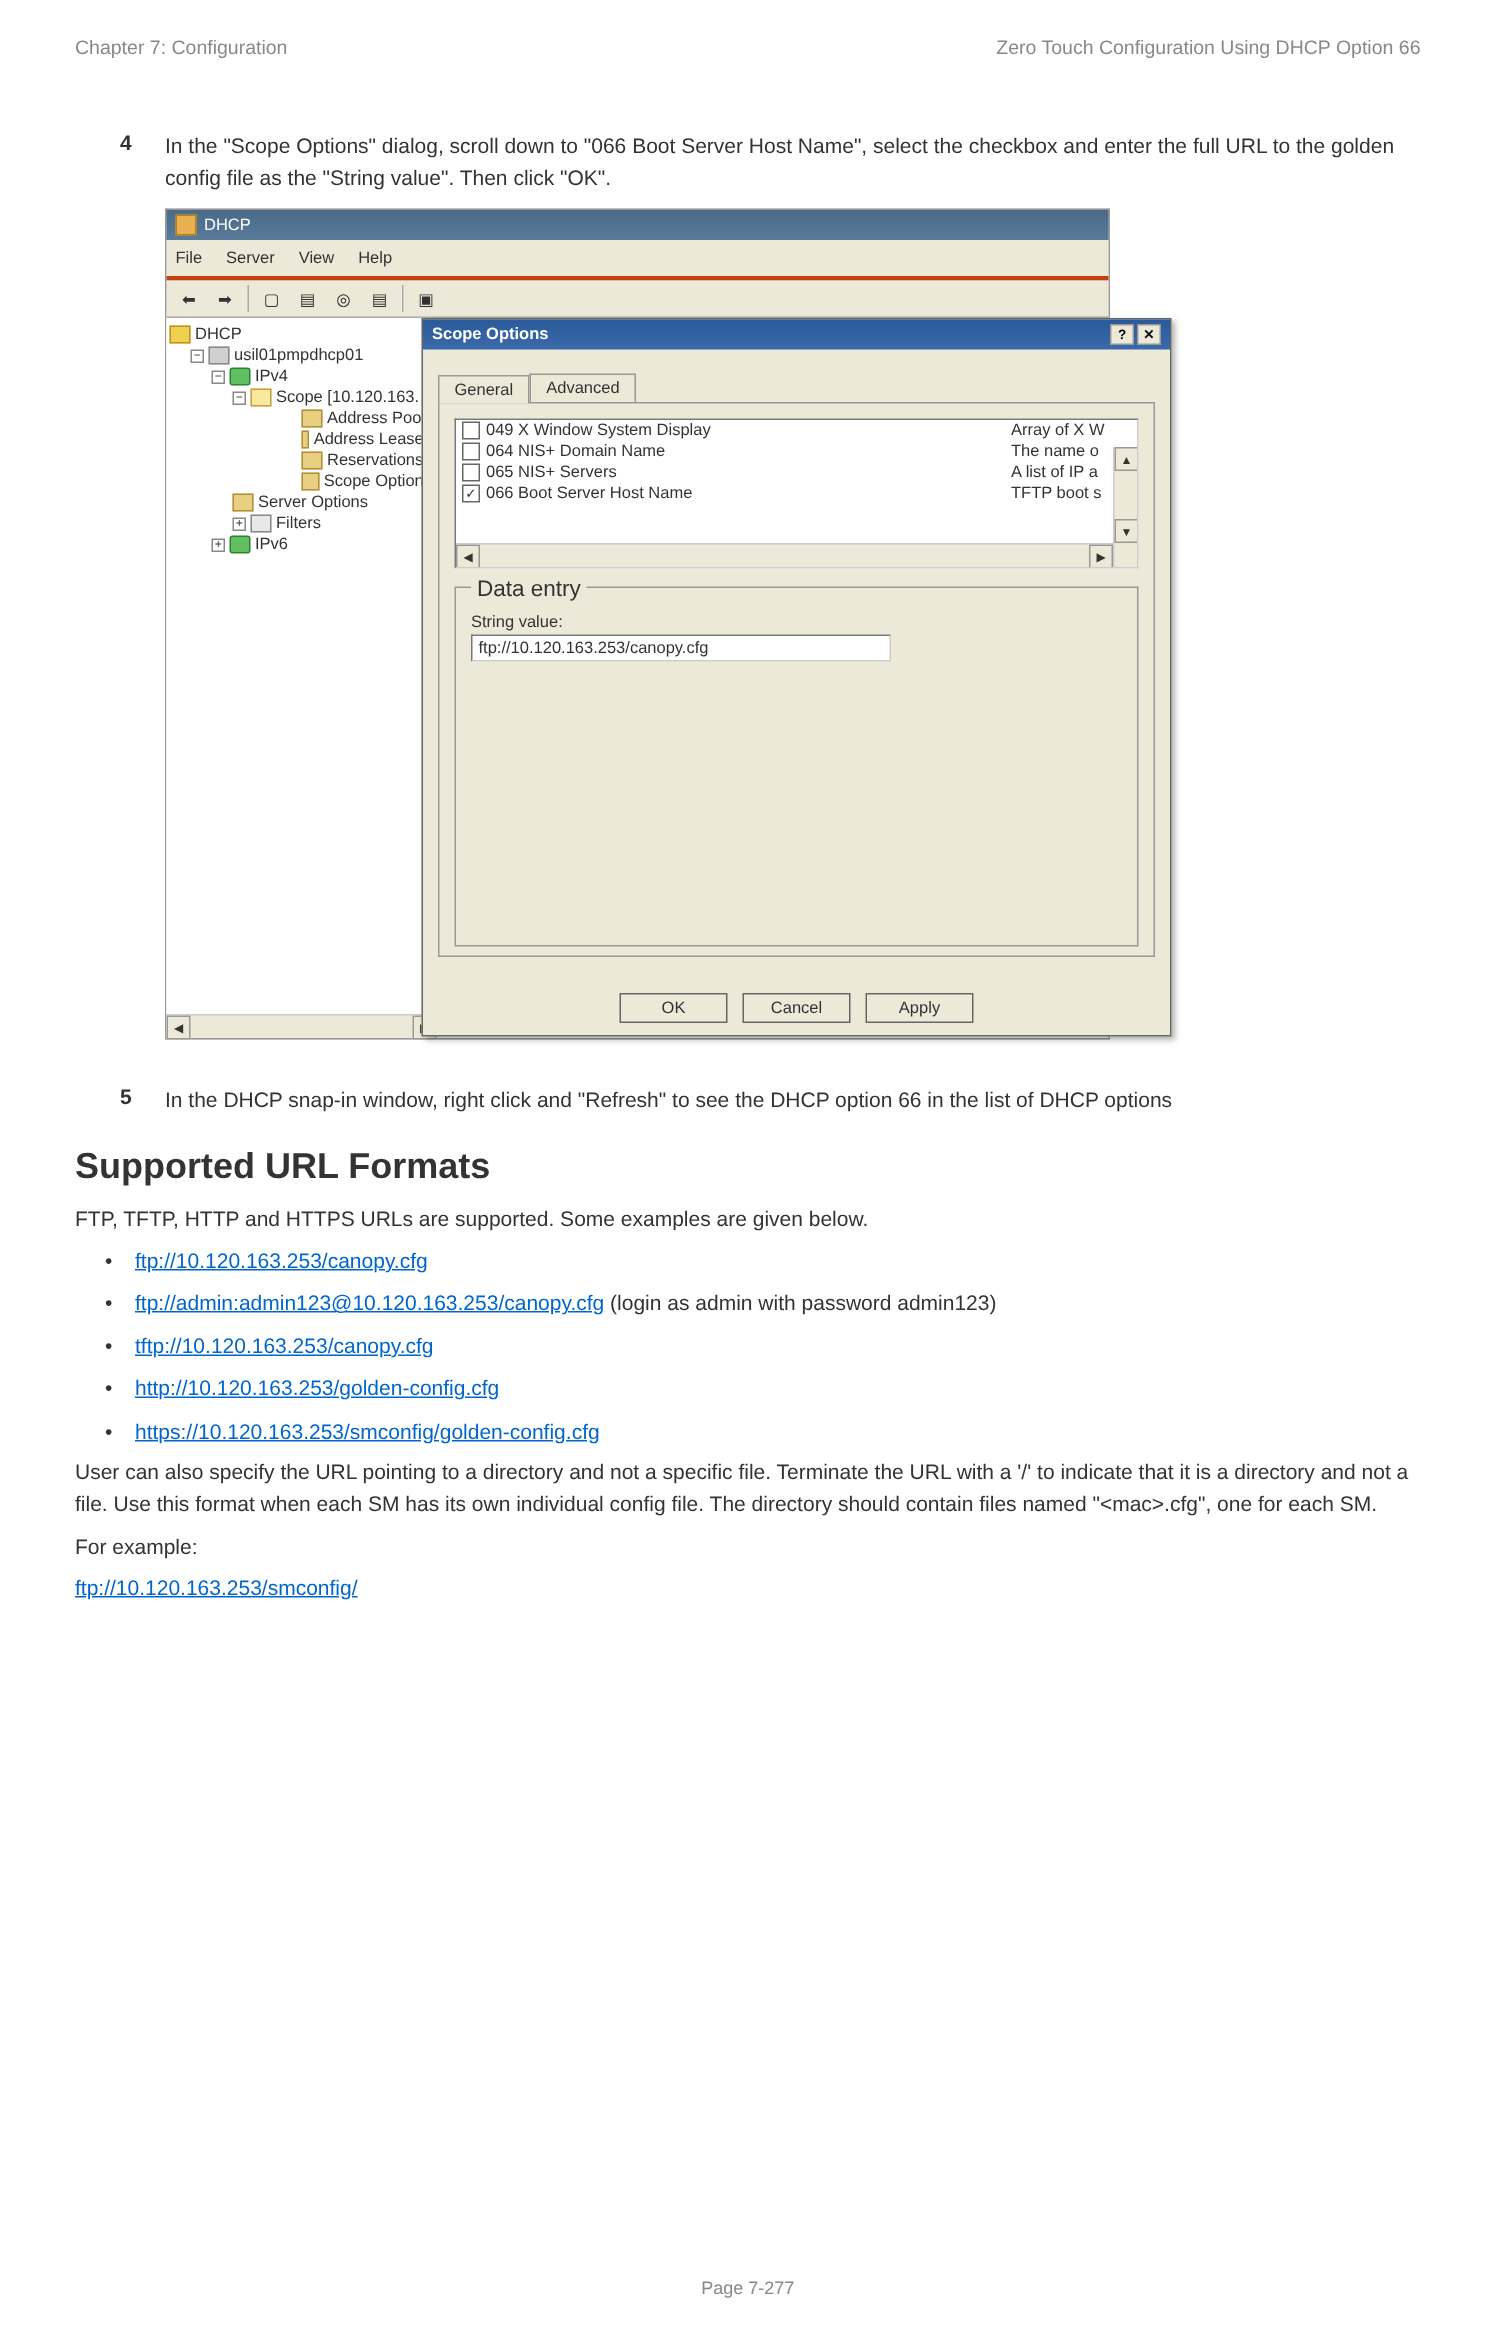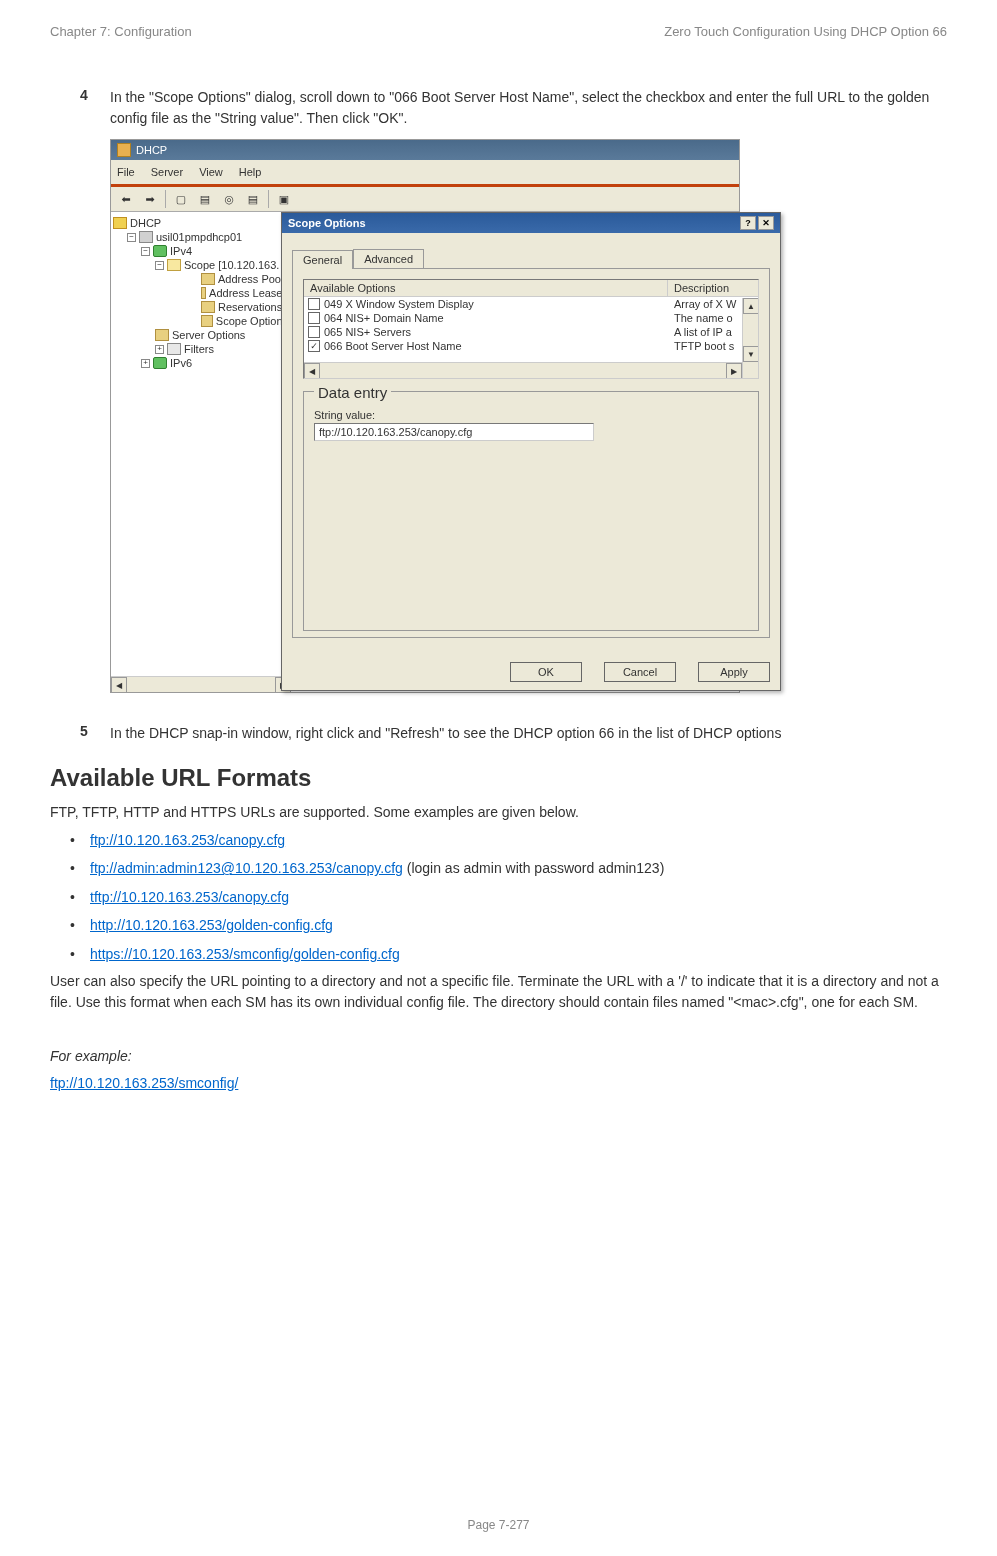--- a/index.html
+++ b/index.html
@@ -187,22 +187,22 @@
     .text-input {
       width: 280px;
       border: 1px inset #ccc;
       background: #fff;
       padding: 2px 4px;
       font-size: 11px;
       margin-top: 2px;
     }
     .dialog-buttons {
       display: flex;
-      justify-content: flex-end;
-      gap: 22px;
+      justify-content: center;
+      gap: 10px;
       padding: 8px 10px;
     }
     .dlg-btn {
       width: 72px;
       padding: 3px 0;
       text-align: center;
       border: 1px solid #666;
       background: #ece9d8;
       font-size: 11px;
     }
@@ -330,24 +330,20 @@
           <span class="sysbtn">✕</span>
         </span>
       </div>
       <div class="dialog-body">
         <div class="tabs">
           <div class="tab active">General</div>
           <div class="tab">Advanced</div>
         </div>
         <div class="tab-panel">
           <div class="options-list" style="height:100px;">
-            <div class="list-header">
-              <div class="col-name">Available Options</div>
-              <div class="col-desc">Description</div>
-            </div>
             <div class="list-row">
                 <span class="cb"></span>
                 <span class="rtext">049 X Window System Display</span>
                 <span class="rdesc">Array of X W</span>
               </div>
             <div class="list-row">
                 <span class="cb"></span>
                 <span class="rtext">064 NIS+ Domain Name</span>
                 <span class="rdesc">The name o</span>
               </div>
@@ -387,21 +383,21 @@
       </div>
     </div>
   </div>
 </div>
 
 <div class="step">
   <div class="step-num">5</div>
   <div class="step-text">In the DHCP snap-in window, right click and "Refresh" to see the DHCP option 66 in the list of DHCP options</div>
 </div>
 
-<h2>Available URL Formats</h2>
+<h2>Supported URL Formats</h2>
 
 <p class="body-text">FTP, TFTP, HTTP and HTTPS URLs are supported. Some examples are given below.</p>
 
 <div class="bullet-list">
   <div class="bullet-item">
       <span class="bullet">•</span>
       <span><span class="link">ftp://10.120.163.253/canopy.cfg</span></span>
     </div>
   <div class="bullet-item">
       <span class="bullet">•</span>
@@ -416,16 +412,16 @@
       <span><span class="link">http://10.120.163.253/golden-config.cfg</span></span>
     </div>
   <div class="bullet-item">
       <span class="bullet">•</span>
       <span><span class="link">https://10.120.163.253/smconfig/golden-config.cfg</span></span>
     </div>
 </div>
 
 <p class="body-text">User can also specify the URL pointing to a directory and not a specific file. Terminate the URL with a '/' to indicate that it is a directory and not a file. Use this format when each SM has its own individual config file. The directory should contain files named "&lt;mac&gt;.cfg", one for each SM.</p>
 
-<p class="body-text" style="margin-top:33px;font-style:italic;">For example:</p>
+<p class="body-text" style="margin-top:8px;">For example:</p>
 <p class="body-text"><span class="link">ftp://10.120.163.253/smconfig/</span></p>
 
 <div class="footer">Page 7-277</div>
 
 </body></html>

